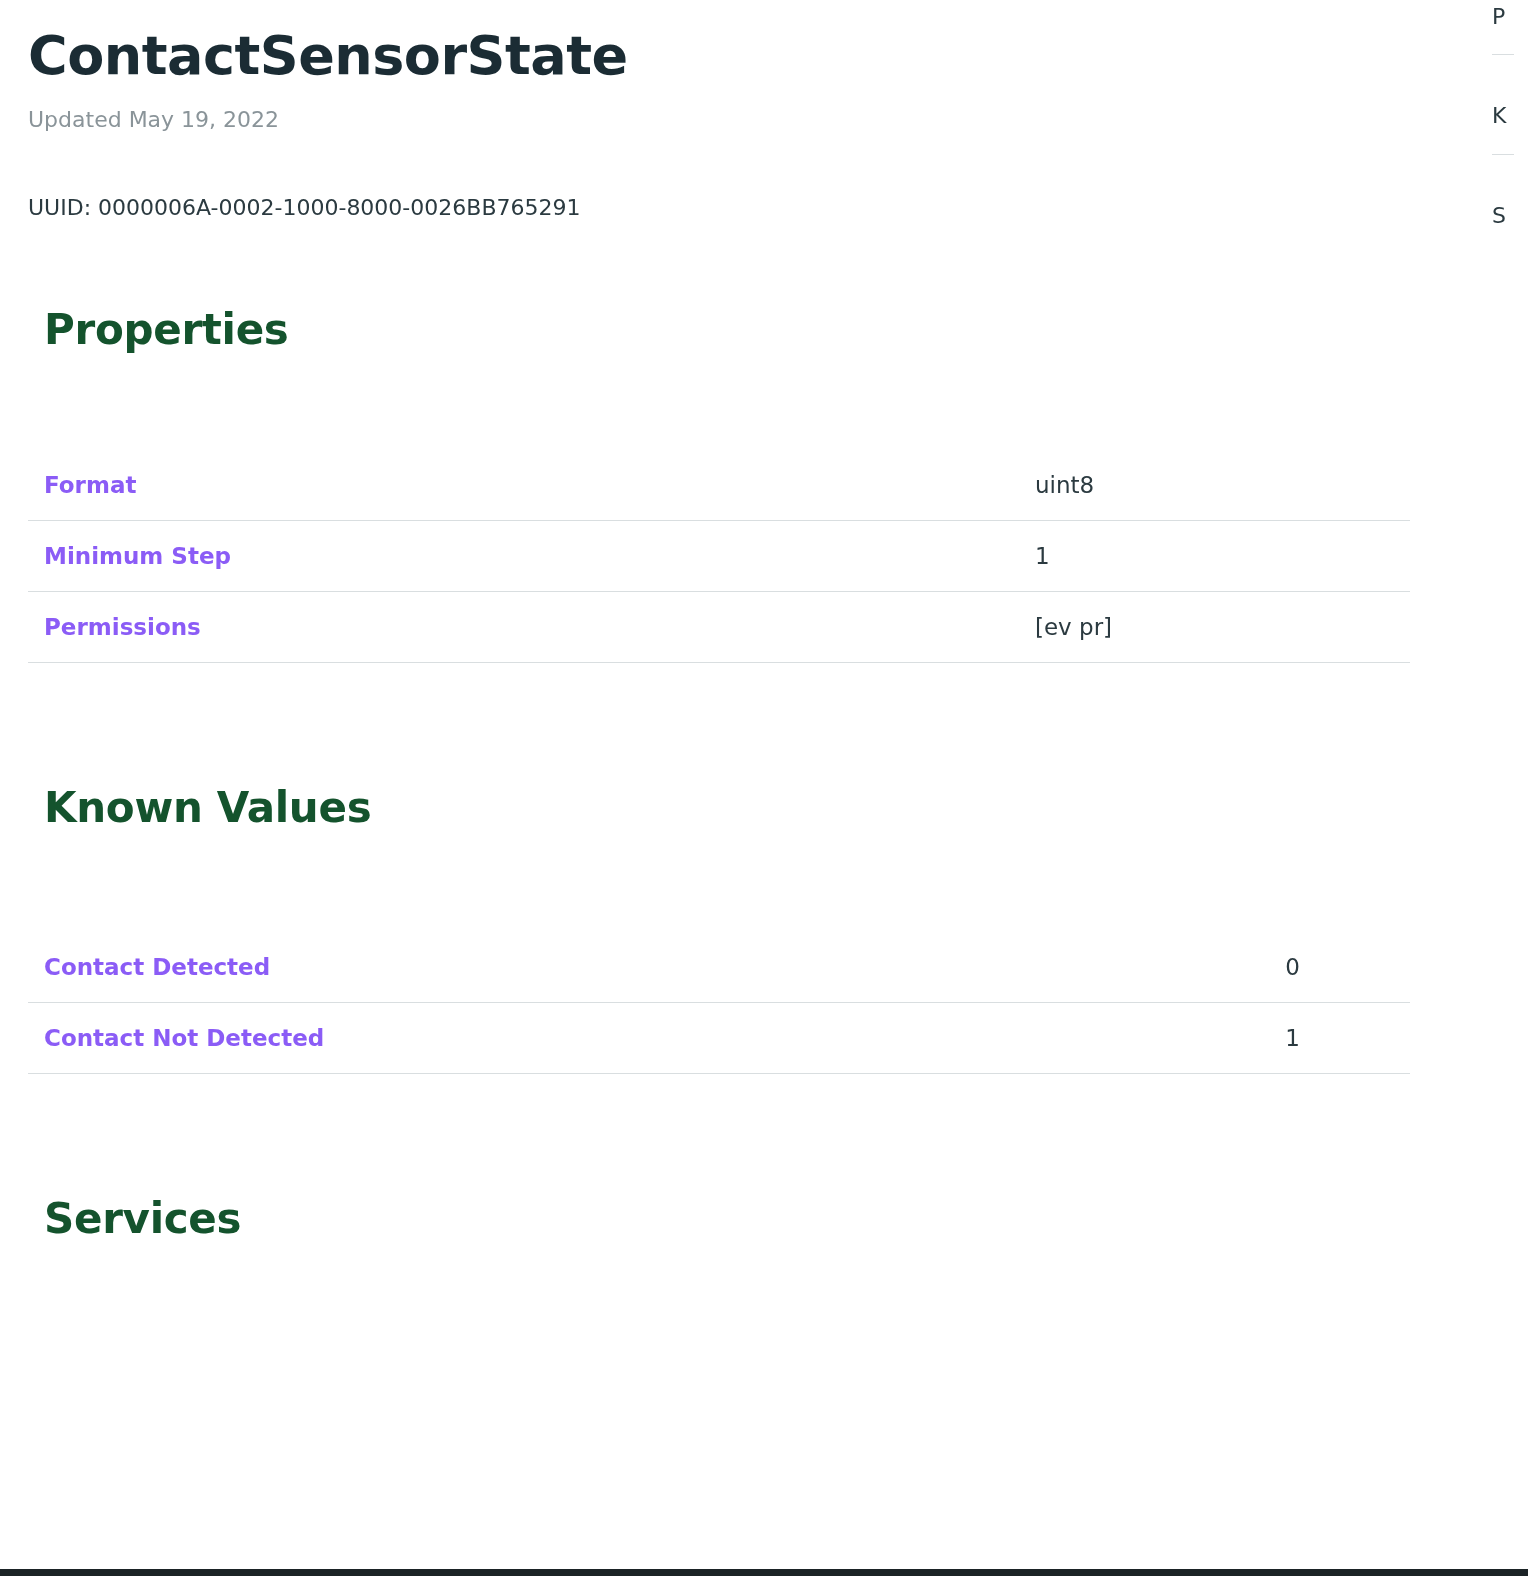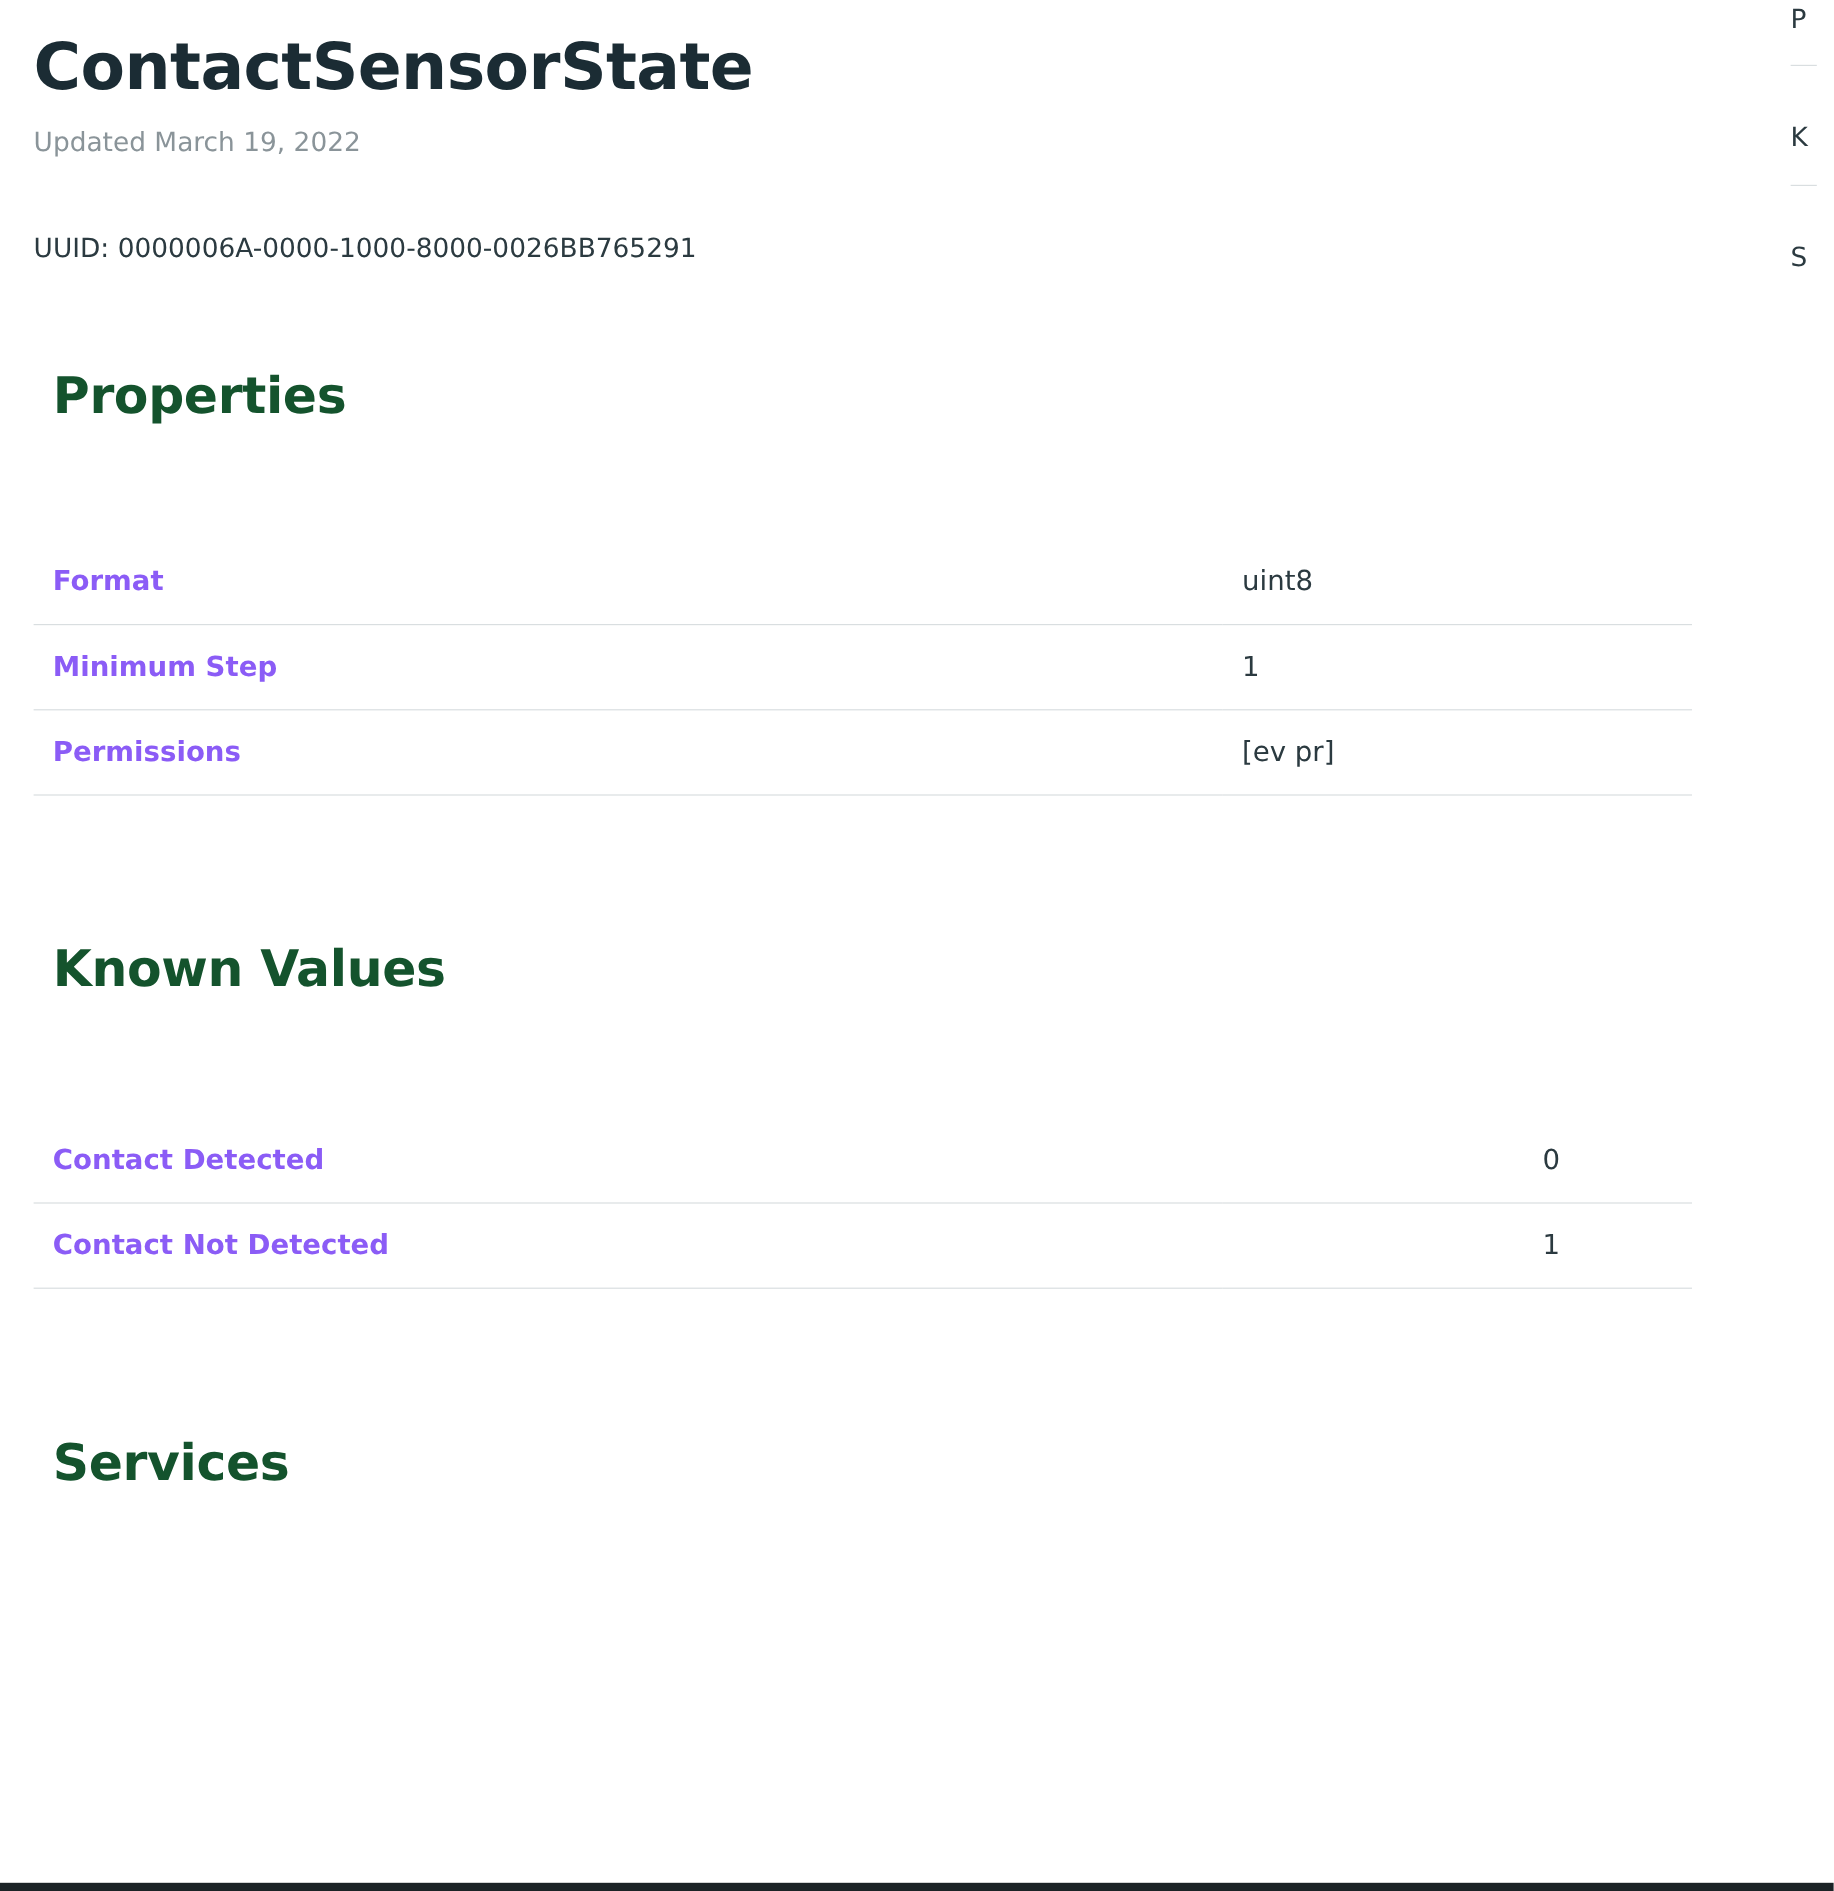--- a/index.html
+++ b/index.html
@@ -128,23 +128,23 @@
     background: #1b2326;
   }
 </style>
 </head>
 <body>
 
 <div class="page">
 
   <h1 class="doc-title">ContactSensorState</h1>
 
-  <div class="updated">Updated March 19, 2022</div>
+  <div class="updated">Updated May 19, 2022</div>
 
-  <div class="uuid">UUID: 0000006A-0000-1000-8000-0026BB765291</div>
+  <div class="uuid">UUID: 0000006A-0002-1000-8000-0026BB765291</div>
 
   <h2 id="properties-title" class="section-title">Properties</h2>
 
   <table id="properties-table" class="kv">
     <tbody>
       <tr>
         <td class="k">Format</td>
         <td class="v">uint8</td>
       </tr>
       <tr>

